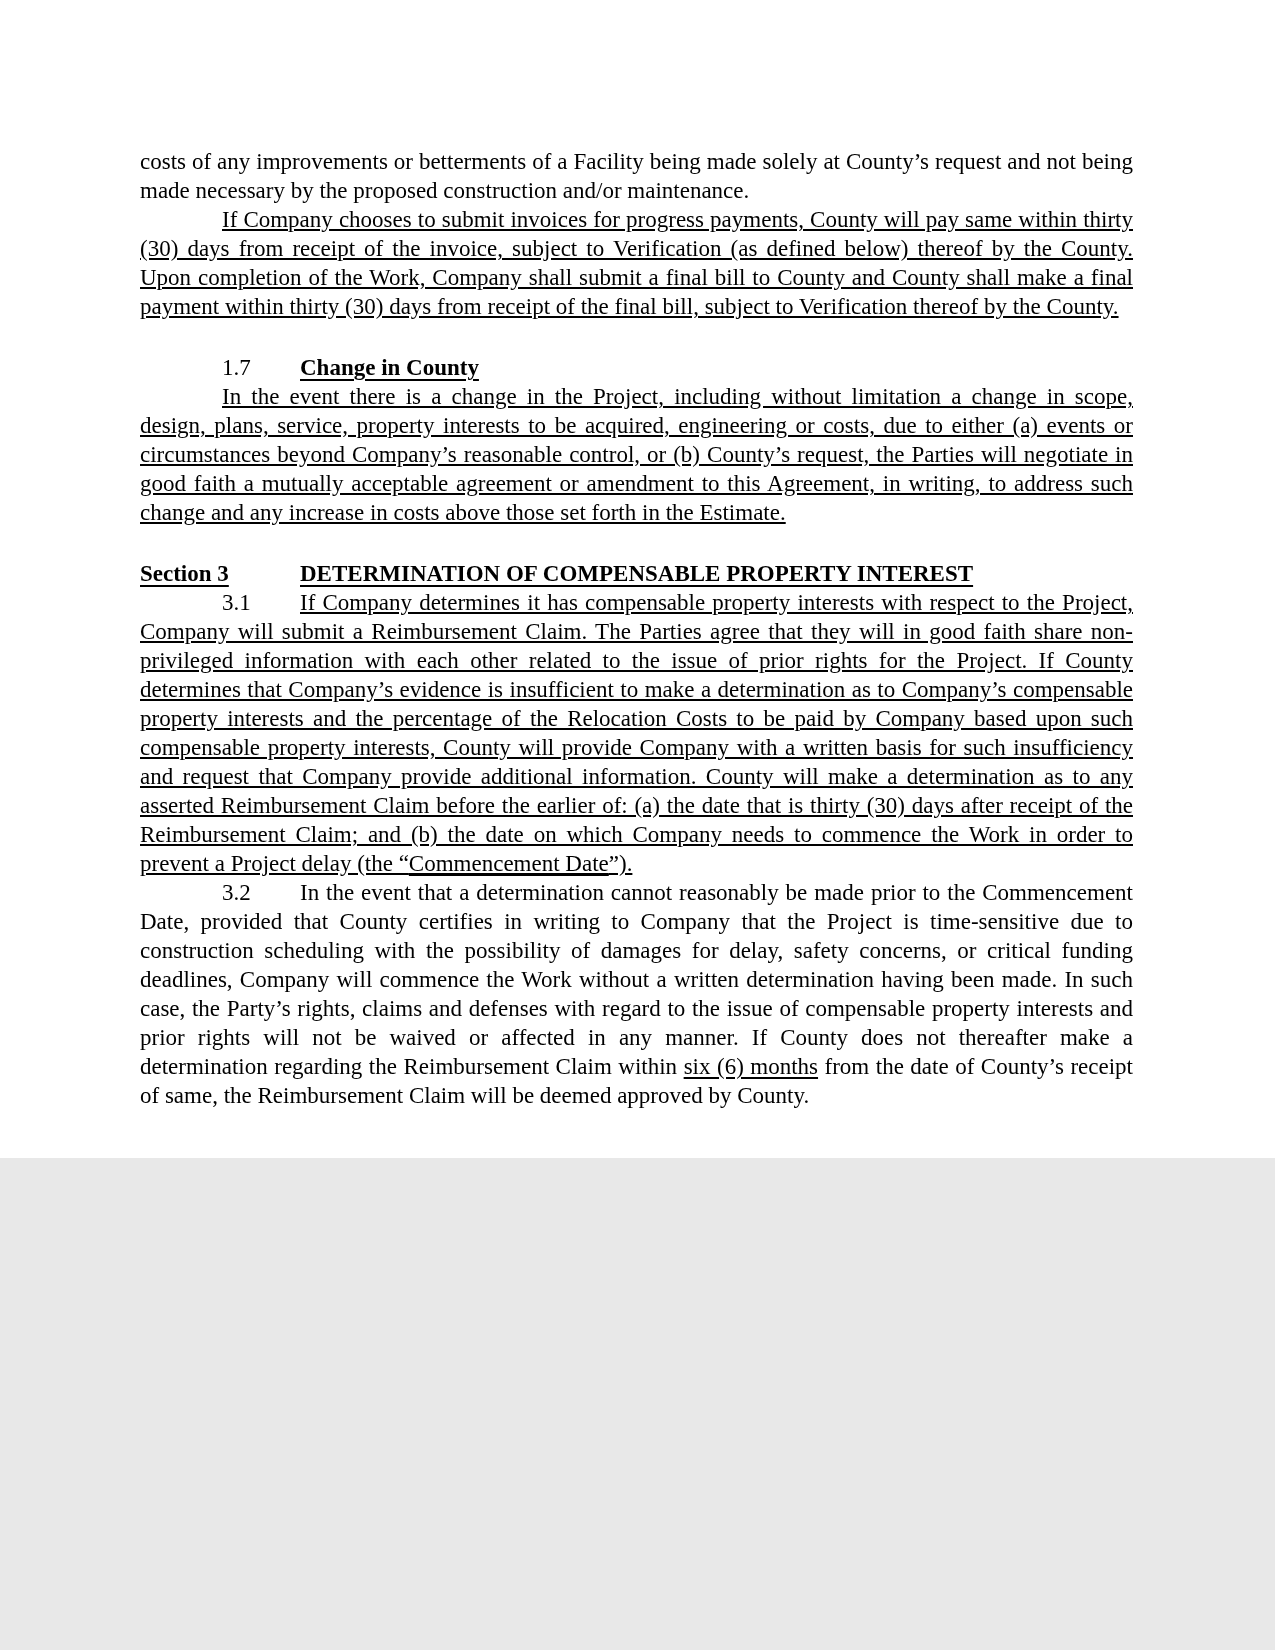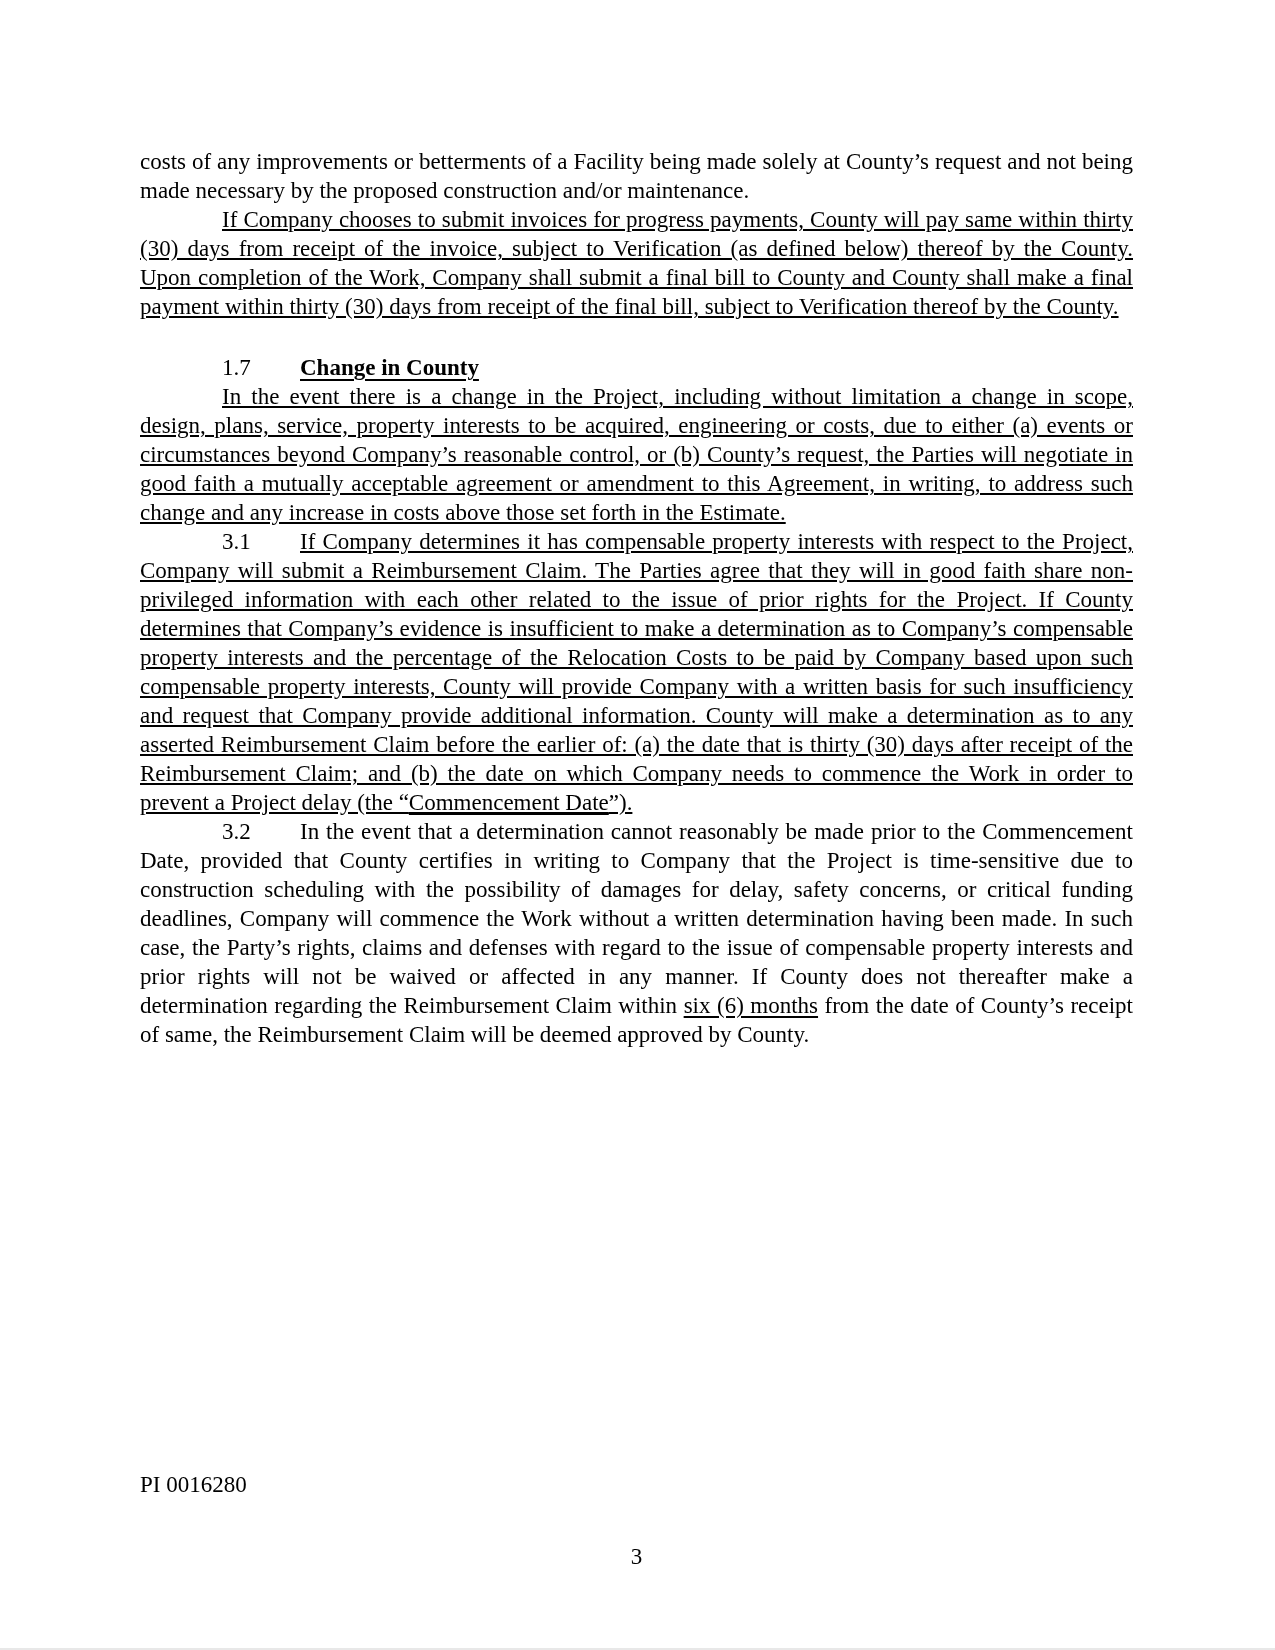--- a/index.html
+++ b/index.html
@@ -3,21 +3,21 @@
 <meta charset="utf-8">
 <style>
   html, body {
     margin: 0;
     padding: 0;
     background: #e8e8e8;
   }
   .page {
     position: relative;
     width: 1275px;
-    height: 1648px;
+    height: 1158px;
     margin: 0 auto;
     background: #ffffff;
     color: #000000;
     font-family: "Liberation Serif", "DejaVu Serif", serif;
     font-size: 23px;
     line-height: 29px;
     overflow: hidden;
   }
   .content {
     position: absolute;
@@ -82,20 +82,21 @@
 
     <p class="body intro"><span>costs of any improvements or betterments of a Facility being made solely at County’s request and not being made necessary by the proposed construction and/or maintenance.</span></p>
 
 
     <p class="body mt-after-heading"><span>If Company chooses to submit invoices for progress payments, County will pay same within thirty (30) days from receipt of the invoice, subject to Verification (as defined below) thereof by the County.  Upon completion of the Work, Company shall submit a final bill to County and County shall make a final payment within thirty (30) days from receipt of the final bill, subject to Verification thereof by the County.</span></p>
 
     <div class="heading"><span class="tabnum">1.7</span><span class="b u">Change in County</span></div>
 
     <p class="body mt-after-heading"><span>In the event there is a change in the Project, including without limitation a change in scope, design, plans, service, property interests to be acquired, engineering or costs, due to either (a) events or circumstances beyond Company’s reasonable control, or (b) County’s request, the Parties will negotiate in good faith a mutually acceptable agreement or amendment to this Agreement, in writing, to address such change and any increase in costs above those set forth in the Estimate.</span></p>
 
+    <div class="section-heading"><span class="numcell"><span class="b u">Section 3</span></span><span class="b u">DETERMINATION OF COMPENSABLE PROPERTY INTEREST</span></div>
 
     <p class="body mt-after-heading"><span class="tabnum">3.1</span><span>If Company determines it has compensable property interests with respect to the Project, Company will submit a Reimbursement Claim.  The Parties agree that they will in good faith share non-privileged information with each other related to the issue of prior rights for the Project.  If County determines that Company’s evidence is insufficient to make a determination as to Company’s compensable property interests and the percentage of the Relocation Costs to be paid by Company based upon such compensable property interests, County will provide Company with a written basis for such insufficiency and request that Company provide additional information.  County will make a determination as to any asserted Reimbursement Claim before the earlier of: (a) the date that is thirty (30) days after receipt of the Reimbursement Claim; and (b) the date on which Company needs to commence the Work in order to prevent a Project delay (the “</span><span class="u-inline">Commencement Date</span><span>”).</span></p>
 
     <p class="body mt-para-lg"><span class="tabnum">3.2</span><span>In the event that a determination cannot reasonably be made prior to the Commencement Date, provided that County certifies in writing to Company that the Project is time-sensitive due to construction scheduling with the possibility of damages for delay, safety concerns, or critical funding deadlines, Company will commence the Work without a written determination having been made.  In such case, the Party’s rights, claims and defenses with regard to the issue of compensable property interests and prior rights will not be waived or affected in any manner.  If County does not thereafter make a determination regarding the Reimbursement Claim within </span><span class="u-inline">six (6) months</span><span> from the date of County’s receipt of same, the Reimbursement  Claim will be deemed approved by County.</span></p>
 
   </div>
 
   <div class="footer-docid">PI 0016280</div>
   <div class="footer-pagenum">3</div>
 </div>

